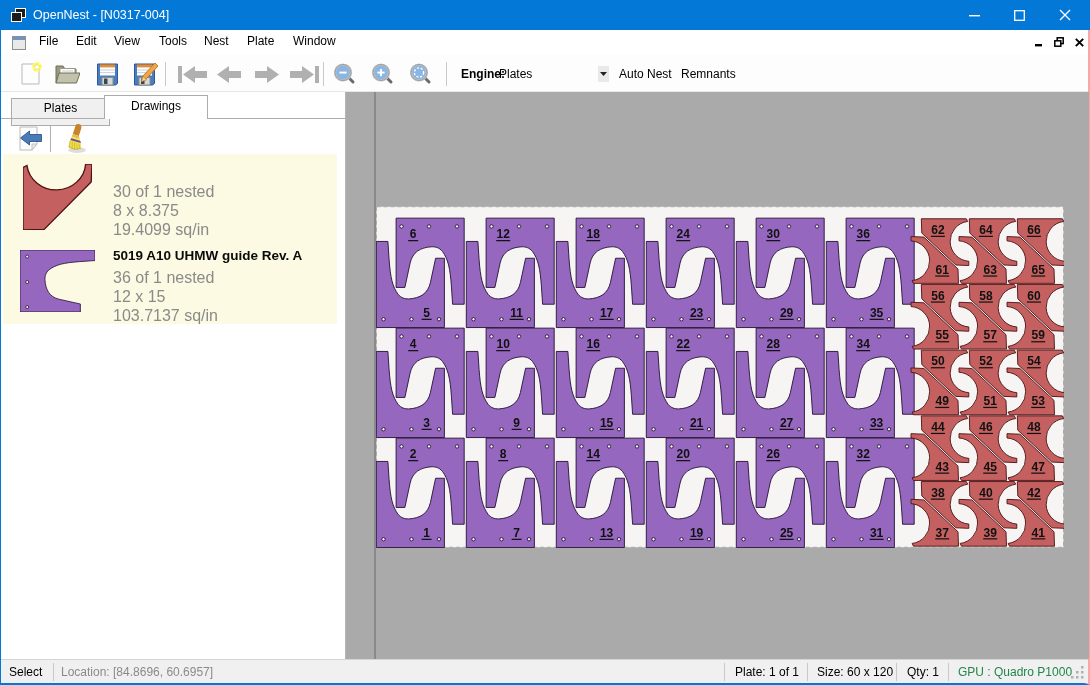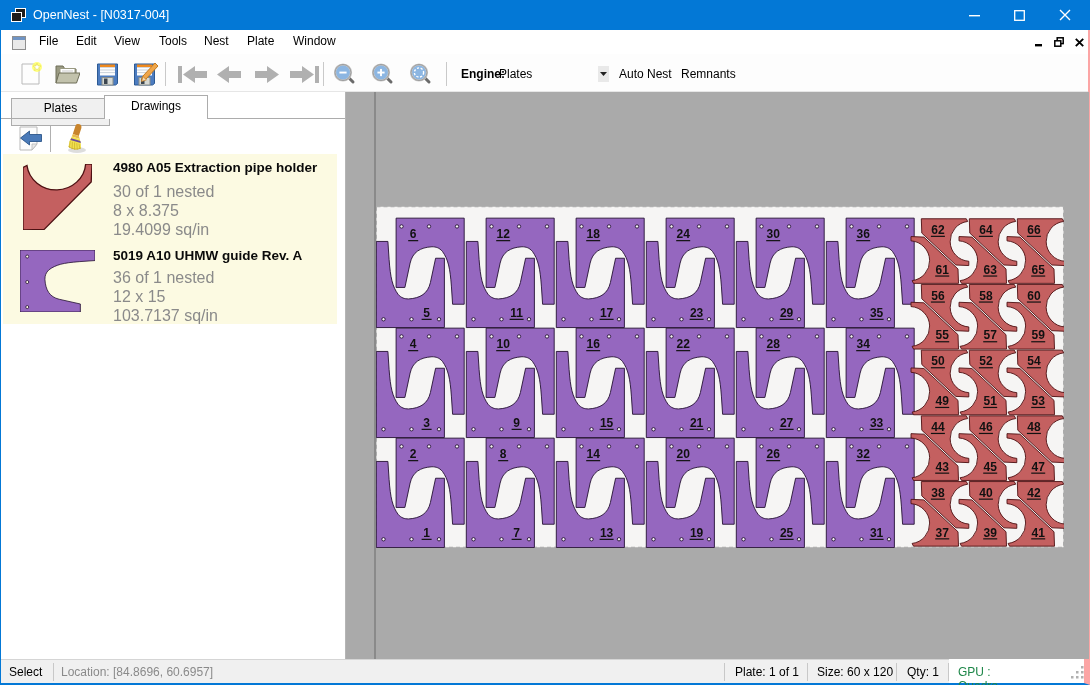--- a/index.html
+++ b/index.html
@@ -16,21 +16,21 @@
 #lpanel { position:absolute; left:0; top:92px; width:345px; height:567px; background:#fff; border-right:1px solid #b5b5b5; }
 .tab { position:absolute; font-size:12px; text-align:center; }
 #list { position:absolute; left:2px; top:154px; width:334px; height:170px; background:#fcfae2; }
 .th { position:absolute; }
 .t1 { position:absolute; left:112px; font-size:13.5px; font-weight:bold; color:#0a0a0a; }
 .t2 { position:absolute; left:112px; font-size:16px; color:#8a8a8a; }
 #canvas { position:absolute; left:345px; top:92px; width:743px; height:567px; background:#aaaaaa; }
 #plate { position:absolute; left:30px; top:113.8px; }
 .pn { font:bold 12px "Liberation Sans",sans-serif; fill:#111; text-anchor:middle; }
 .ul { stroke:#111; stroke-width:1.2; }
-#status { position:absolute; left:0; top:659px; width:948px; height:24px; background:#f0f0f0; border-top:1px solid #d5d5d5; }
+#status { position:absolute; left:0; top:659px; width:1087px; height:24px; background:#f0f0f0; border-top:1px solid #d5d5d5; }
 .st { position:absolute; top:5px; font-size:12px; color:#000; }
 .ssep { position:absolute; top:3px; width:1px; height:18px; background:#c8c8c8; }
 </style></head>
 <body>
 <div id="win">
 <div id="title">
   <svg style="position:absolute;left:11px;top:8px" width="15" height="14" viewBox="0 0 15 14">
     <rect x="4.5" y="0.5" width="10" height="9" fill="#1c1c1c" stroke="#fff"></rect>
     <rect x="0.5" y="4.5" width="10" height="9" fill="#1c1c1c" stroke="#fff"></rect>
   </svg>
@@ -186,21 +186,20 @@
 <line x1="21" y1="21.8" x2="21.9" y2="27"></line>
       </g>
 </svg>
 <div id="list"></div>
 <svg class="th" style="left:22px;top:164px" width="69" height="66" viewBox="0 0 46.8 47.5" preserveAspectRatio="none">
 <path d="M0,0 L45,0 L46.4,2.7 A20,20 0 0 0 47.5,42.5 L47.5,46.8 L34.6,46.25 L0.5,14.35 Z" transform="translate(0,47.5) rotate(-90)" fill="#c46060" stroke="#4d1012" stroke-width="0.9"></path>
 </svg>
     <svg class="th" style="left:19px;top:250px" width="75" height="62" viewBox="0 0 86.1 68.1" preserveAspectRatio="none">
 <path d="M0,0 H68.1 V86.1 H56.5 L55.3,68 C54,50 52,41 46.3,33.2 C43,29.5 40,28.7 35.9,28.6 C24,29.3 16.5,34 14,45 L8.8,69.3 H0 Z M3.7,8.3 a1.7,1.7 0 1 0 3.4,0 a1.7,1.7 0 1 0 -3.4,0 ZM31.2,8.3 a1.7,1.7 0 1 0 3.4,0 a1.7,1.7 0 1 0 -3.4,0 ZM59.199999999999996,8.3 a1.7,1.7 0 1 0 3.4,0 a1.7,1.7 0 1 0 -3.4,0 Z" transform="translate(0,68.1) rotate(-90)" fill="#9567bf" stroke="#251133" stroke-width="0.9" fill-rule="evenodd"></path>
 </svg>
-<div class="t1" style="top:160px">4980 A05 Extraction pipe holder</div>
 <div class="t2" style="top:183px">30 of 1 nested</div>
 <div class="t2" style="top:201.5px">8 x 8.375</div>
 <div class="t2" style="top:220.5px">19.4099 sq/in</div>
 <div class="t1" style="top:247.5px">5019 A10 UHMW guide Rev. A</div>
 <div class="t2" style="top:269px">36 of 1 nested</div>
 <div class="t2" style="top:287.5px">12 x 15</div>
 <div class="t2" style="top:306.5px">103.7137 sq/in</div>
 <div id="canvas">
   <div class="abs" style="left:28px;top:0;width:1.5px;height:567px;background:#8a8a8a"></div>
   <svg id="plate" width="688" height="342" viewBox="0 0 688 341.5">

